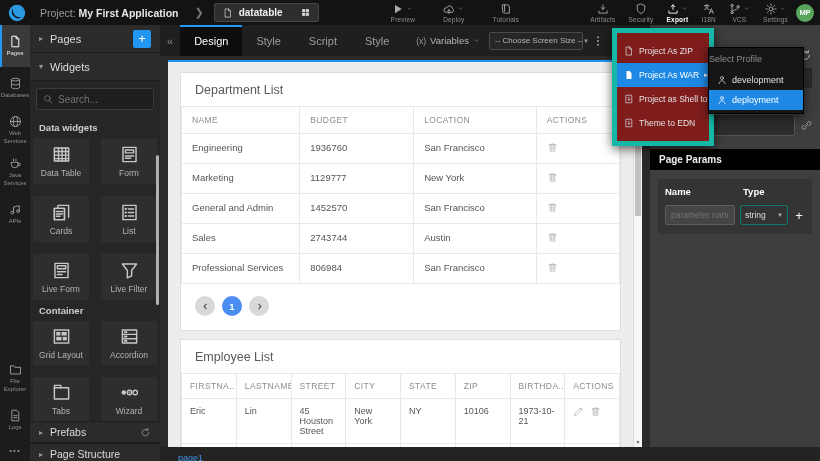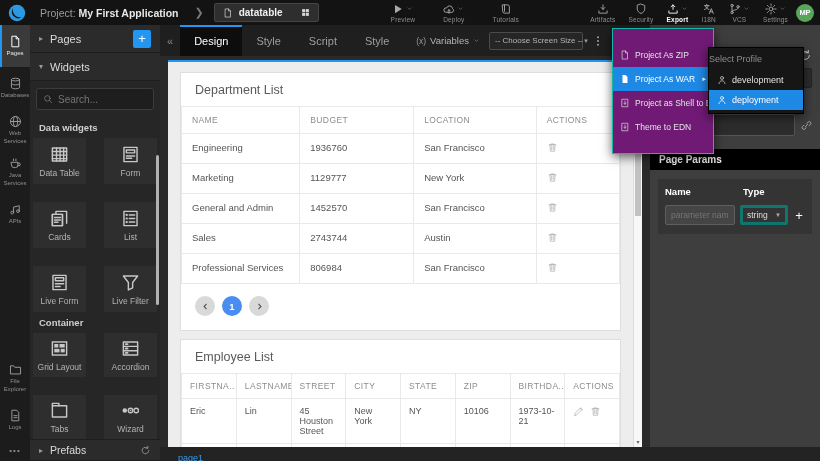--- a/index.html
+++ b/index.html
@@ -52,21 +52,21 @@
   .lp-row .tri { color:#9a9a9a; font-size:8px; }
   .lp-row .lbl { font-size:11px; color:#dcdcdc; }
   .plus-btn { width:18px; height:18px; background:#2196f3; border-radius:2px; color:#fff; font-size:13px;
     display:flex; align-items:center; justify-content:center; margin-left:auto; cursor:pointer; }
   .lp-search { margin:7px 6px; background:#1e1e1e; border:1px solid #3c3c3c; border-radius:3px;
     height:22px; flex:0 0 22px; display:flex; align-items:center; gap:5px; padding:0 6px; }
   .lp-search .icn { color:#7a7a7a; } .lp-search .icn svg { width:10px; height:10px; }
   .lp-search input { background:transparent; border:0; outline:none; color:#bbb; font-size:10px; width:100%;
     font-family:"Liberation Sans", sans-serif; }
   .lp-cat { font-size:9.5px; font-weight:bold; color:#cfcfcf; padding:5px 9px 5px; flex:0 0 auto; }
-  .tile-grid { display:grid; grid-template-columns:1fr 1fr; gap:18px; padding:0 3px; flex:0 0 auto; }
+  .tile-grid { display:grid; grid-template-columns:1fr 1fr; gap:12px; padding:0 3px; flex:0 0 auto; }
   .tile { background:#2e2e2e; height:46px; display:flex; flex-direction:column; align-items:center;
     justify-content:center; gap:4px; cursor:grab; }
   .tile.sm { height:44px; }
   .tile .icn { color:#c7c7c7; } .tile .icn svg { width:19px; height:19px; }
   .tile .tl { font-size:8.5px; color:#b3b3b3; }
   #lp-footer { margin-top:auto; }
   #lp-footer .lp-row { height:22px; flex:0 0 22px; border-top:1px solid #1e1e1e; }
   #lp-footer .lp-row .lbl { font-size:10.5px; }
   .lp-refresh { margin-left:auto; color:#9a9a9a; } .lp-refresh svg { width:11px; height:11px; }
   .lp-scroll { position:absolute; right:1px; top:130px; width:3px; height:150px; background:#c9c9c9;
@@ -130,28 +130,28 @@
   .rp-titlerow input { flex:1; height:22px; background:#2d2d2d; border:1px solid #555; border-radius:2px;
     color:#e0e0e0; font-size:10px; padding:0 6px; outline:none; min-width:0; font-family:"Liberation Sans", sans-serif; }
   .rp-link { color:#b5b5b5; cursor:pointer; } .rp-link svg { width:11px; height:11px; }
   .rp-section { margin:13px -8px 0; background:#000000; padding:5px 9px; font-size:10px; font-weight:bold; color:#f0f0f0; }
   .rp-params { margin-top:9px; background:#343434; padding:7px 7px 9px; }
   .rp-params-head { display:grid; grid-template-columns:1fr 62px; font-size:9.5px; font-weight:bold;
     color:#fff; padding-bottom:8px; }
   .rp-params-row { display:grid; grid-template-columns:1fr 48px 12px; gap:5px; align-items:center; }
   .rp-params-row input { height:20px; background:#454545; border:1px solid #5e5e5e; border-radius:2px;
     font-size:8.5px; color:#bbb; padding:0 5px; outline:none; min-width:0; font-family:"Liberation Sans", sans-serif; }
-  .rp-select { height:20px; background:#333; border:3px solid #0f766e; border-radius:2px; display:flex;
+  .rp-select { height:20px; background:#333; border:1px solid #0f766e; border-radius:2px; display:flex;
     align-items:center; justify-content:space-between; padding:0 4px; cursor:pointer; }
   .rp-select .sv { font-size:8.5px; color:#ddd; } .rp-select .sc { font-size:6px; color:#aaa; }
   .rp-plus { color:#fff; font-size:13px; text-align:center; cursor:pointer; }
 
   
-  #export-menu { position:absolute; left:612px; top:28px; width:102px; background:#701a75;
-    border:1px solid #14b8a6; box-shadow:0 3px 10px rgba(0,0,0,.6); padding:14px 0; z-index:50; }
+  #export-menu { position:absolute; left:612px; top:28px; width:102px; background:#7f1d1d;
+    border:5px solid #14b8a6; box-shadow:0 3px 10px rgba(0,0,0,.6); padding:6px 0; z-index:50; }
   .menu-item { height:24px; display:flex; align-items:center; gap:5px; padding:0 7px; font-size:8.5px;
     color:#e3e3e3; cursor:pointer; white-space:nowrap; }
   .menu-item .icn { color:#cfcfcf; flex:0 0 auto; } .menu-item .icn svg { width:10px; height:10px; }
   .menu-item.active { background:#1e88e5; color:#fff; } .menu-item.active .icn { color:#fff; }
   .menu-arrow { margin-left:auto; font-size:7px; color:#fff; }
   #submenu { position:absolute; left:708px; top:47px; width:96px; background:#161616;
     border:1px solid #000; box-shadow:0 3px 10px rgba(0,0,0,.6); padding-bottom:3px; z-index:51; }
   .submenu-header { font-size:9px; color:#8d8d8d; padding:6px 0 6px; }
   .sub-item { height:20px; display:flex; align-items:center; gap:5px; padding:0 8px; font-size:9px;
     color:#e3e3e3; cursor:pointer; white-space:nowrap; }

